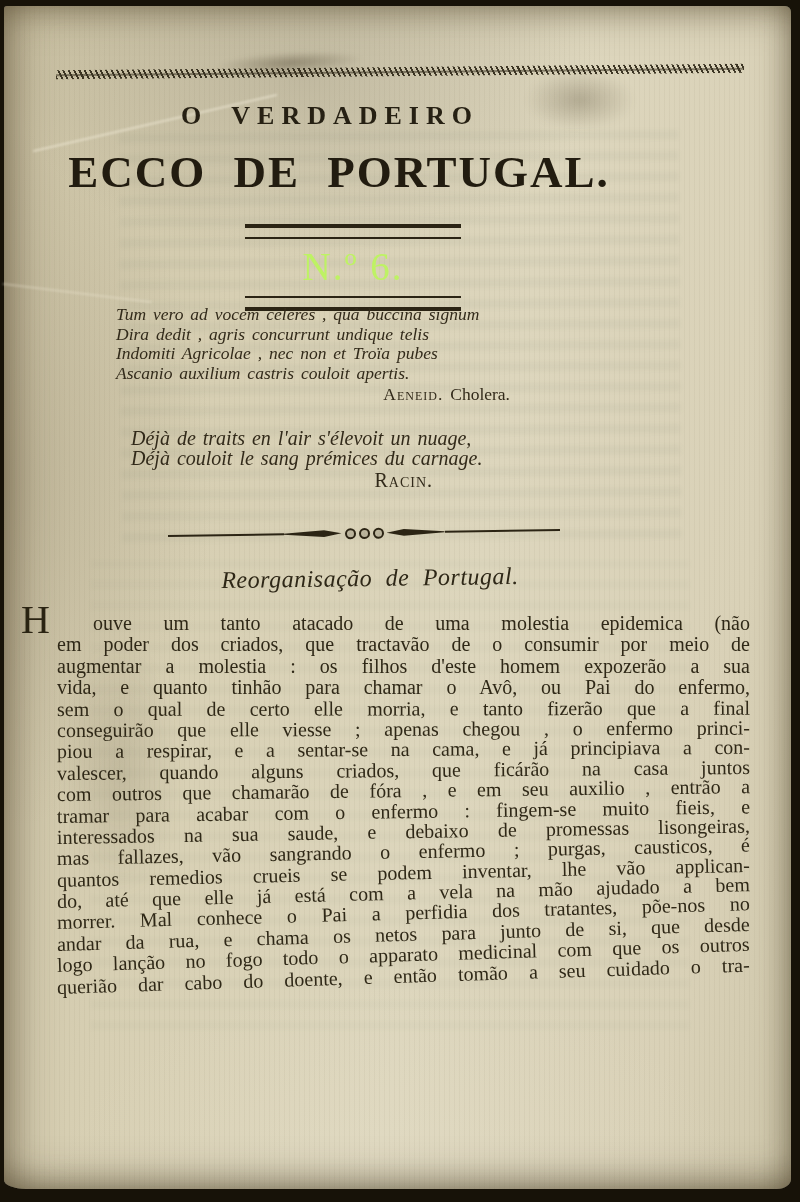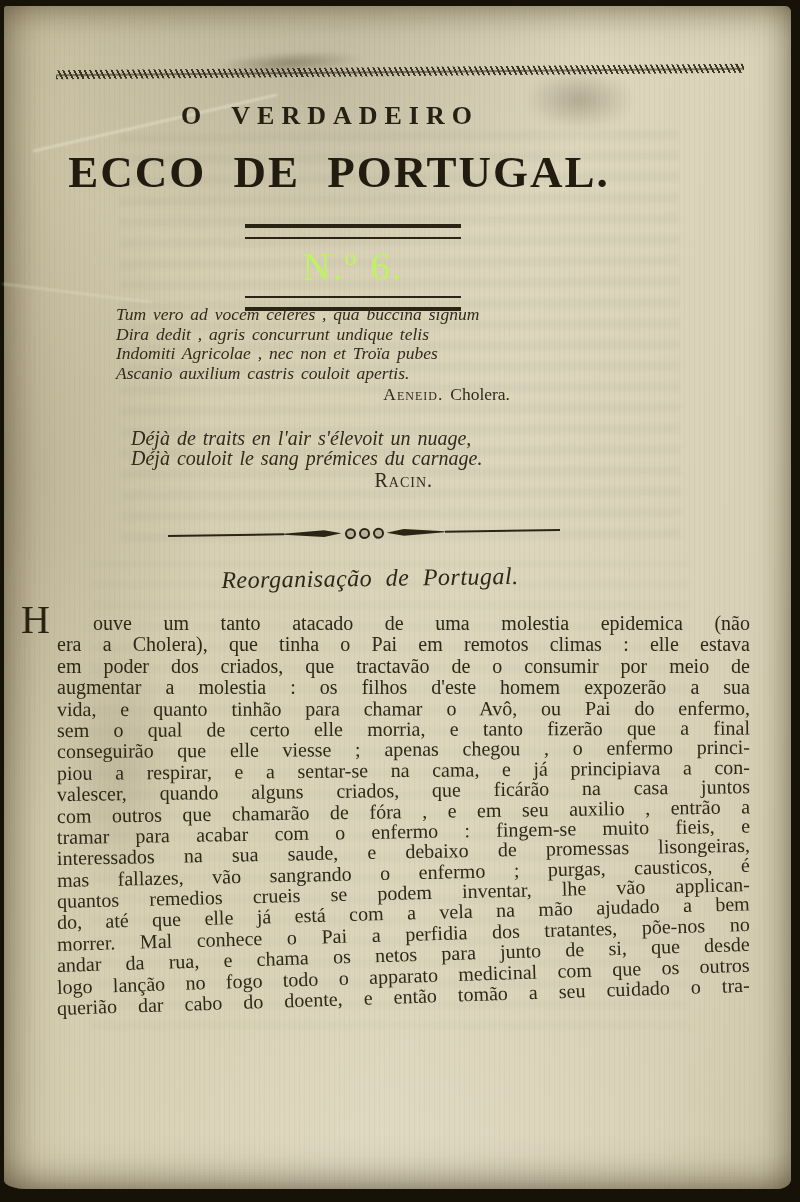--- a/index.html
+++ b/index.html
@@ -203,21 +203,20 @@
     <div class="orn-taper right"></div>
     <div class="orn-line"></div>
   </div>
 
   <div class="heading">Reorganisação de Portugal.</div>
 
   <div class="article">
     <div class="bl first">
       <span class="dropcap">H</span><span>ouve um tanto atacado de uma molestia epidemica (não</span>
     </div>
-    <div class="bl">era a Cholera), que tinha o Pai em remotos climas : elle estava</div>
     <div class="bl">em poder dos criados, que tractavão de o consumir por meio de</div>
     <div class="bl">augmentar a molestia : os filhos d'este homem expozerão a sua</div>
     <div class="bl">vida, e quanto tinhão para chamar o Avô, ou Pai do enfermo,</div>
     <div class="bl">sem o qual de certo elle morria, e tanto fizerão que a final</div>
     <div class="bl">conseguirão que elle viesse ; apenas chegou , o enfermo princi-</div>
     <div class="bl">piou a respirar, e a sentar-se na cama, e já principiava a con-</div>
     <div class="bl">valescer, quando alguns criados, que ficárão na casa juntos</div>
     <div class="bl">com outros que chamarão de fóra , e em seu auxilio , entrão a</div>
     <div class="bl">tramar para acabar com o enfermo : fingem-se muito fieis, e</div>
     <div class="bl">interessados na sua saude, e debaixo de promessas lisongeiras,</div>

